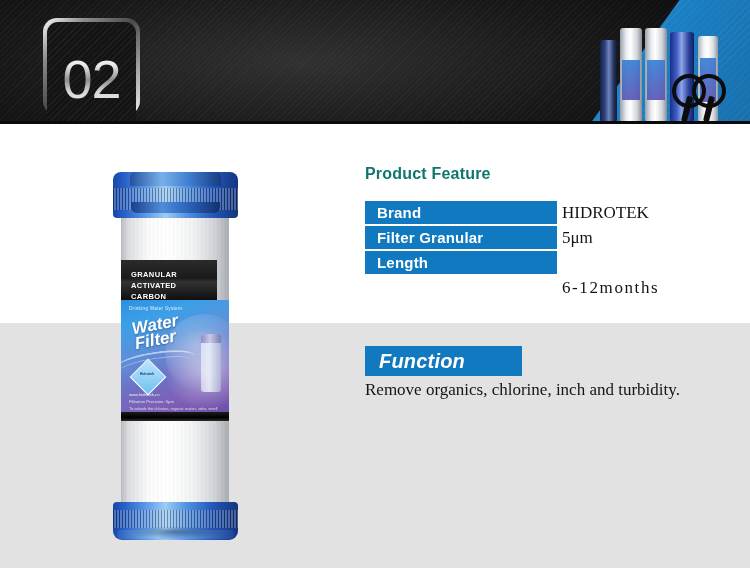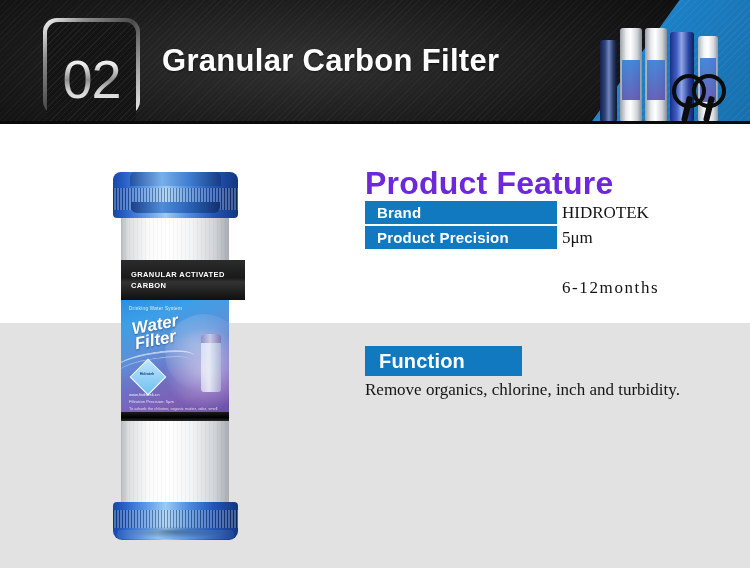--- a/index.html
+++ b/index.html
@@ -236,21 +236,21 @@
     left: 18px; top: 30px;
     width: 89px; height: 11px;
     border-radius: 0 0 6px 6px;
     background: linear-gradient(90deg,#1b3f88 0%, #4f8dd8 35%, #2a62b8 65%, #12306d 100%);
   }
 
   
   .label-black {
     position: absolute;
     left: 8px; top: 92px;
-    width: 124px; height: 40px;
+    width: 96px; height: 40px;
     background: linear-gradient(180deg,#2b2b2b 0%, #1a1a1a 45%, #333333 55%, #0f0f0f 100%);
     color: #ffffff;
     font-family: "Liberation Sans", sans-serif;
     font-size: 7.5px;
     font-weight: bold;
     letter-spacing: 0.4px;
     line-height: 11px;
     padding: 9px 0 0 10px;
     box-sizing: border-box;
   }
@@ -375,23 +375,23 @@
     width: 96px; height: 12px;
     border-radius: 50%;
     background: radial-gradient(ellipse at center, rgba(0,0,0,0.30) 0%, rgba(0,0,0,0) 70%);
   }
 
   
   .feature-title {
     position: absolute;
     left: 365px; top: 165px;
     font-family: "Liberation Sans", sans-serif;
-    font-size: 32px;
-    font-weight: bold;
-    color: #6d28d9;
+    font-size: 16px;
+    font-weight: bold;
+    color: #0f766e;
     letter-spacing: 0.2px;
   }
 
   .spec-table {
     position: absolute;
     left: 365px; top: 201px;
     width: 380px;
   }
   .spec-row {
     position: relative;
@@ -432,20 +432,21 @@
     font-family: "Liberation Serif", serif;
     font-size: 17px;
     color: #141414;
   }
 
   .function-box {
     position: absolute;
     left: 365px; top: 346px;
     width: 157px; height: 30px;
     background: #1179c0;
+    font-style: italic;
   }
   .function-box span {
     display: block;
     font-family: "Liberation Sans", sans-serif;
     font-size: 20px;
     font-weight: bold;
     color: #ffffff;
     line-height: 30px;
     padding-left: 14px;
     letter-spacing: 0.2px;
@@ -475,21 +476,20 @@
     <div class="header-wedge"></div>
     <div class="header-wedge-stripes"></div>
     <div class="header-wedge-shade"></div>
 
     <div class="badge">
       <div class="badge-inner">
         <div class="badge-num">02</div>
       </div>
     </div>
 
-    <div class="header-title">Granular Carbon Filter</div>
 
     <div class="hero-group">
 
       <div class="hero-cart" style="left:2px;width:17px;height:82px;background:linear-gradient(90deg,#13204a 0%,#31447e 30%,#6f86c0 52%,#27365f 80%,#0d1633 100%);"></div>
       <div class="hero-cart" style="left:22px;width:22px;height:94px;background:linear-gradient(90deg,#9aa0a8 0%,#e9ecef 28%,#ffffff 48%,#cfd3d8 78%,#878d95 100%);"></div>
       <div class="hero-cart" style="left:47px;width:22px;height:94px;background:linear-gradient(90deg,#9aa0a8 0%,#e9ecef 28%,#ffffff 48%,#cfd3d8 78%,#878d95 100%);"></div>
       <div class="hero-cart" style="left:72px;width:24px;height:90px;background:linear-gradient(90deg,#1a2f86 0%,#3f5fc4 28%,#8fa5e8 48%,#2b44a0 78%,#111f5e 100%);"></div>
       <div class="hero-cart" style="left:100px;width:20px;height:86px;background:linear-gradient(90deg,#aeb4bc 0%,#f3f5f7 30%,#ffffff 50%,#d6dade 78%,#9097a0 100%);"></div>
       <div style="position:absolute;left:24px;top:38px;width:18px;height:40px;background:linear-gradient(160deg,#2f7fd8,#5a4fae);opacity:0.9;"></div>
       <div style="position:absolute;left:49px;top:38px;width:18px;height:40px;background:linear-gradient(160deg,#2f7fd8,#5a4fae);opacity:0.9;"></div>
@@ -552,25 +552,26 @@
   <div class="feature-title">Product Feature</div>
 
   <div class="spec-table">
 
     <div class="spec-row">
       <div class="spec-label">Brand</div>
       <div class="spec-value">HIDROTEK</div>
     </div>
 
     <div class="spec-row">
-      <div class="spec-label">Product  Precision</div>
+      <div class="spec-label">Filter  Granular</div>
       <div class="spec-value">5μm</div>
     </div>
 
     <div class="spec-row">
+      <div class="spec-label">Length</div>
     </div>
 
     <div class="spec-row">
       <div class="spec-value spaced">6-12months</div>
     </div>
   </div>
 
 
   <div class="function-box">
     <span>Function</span>

